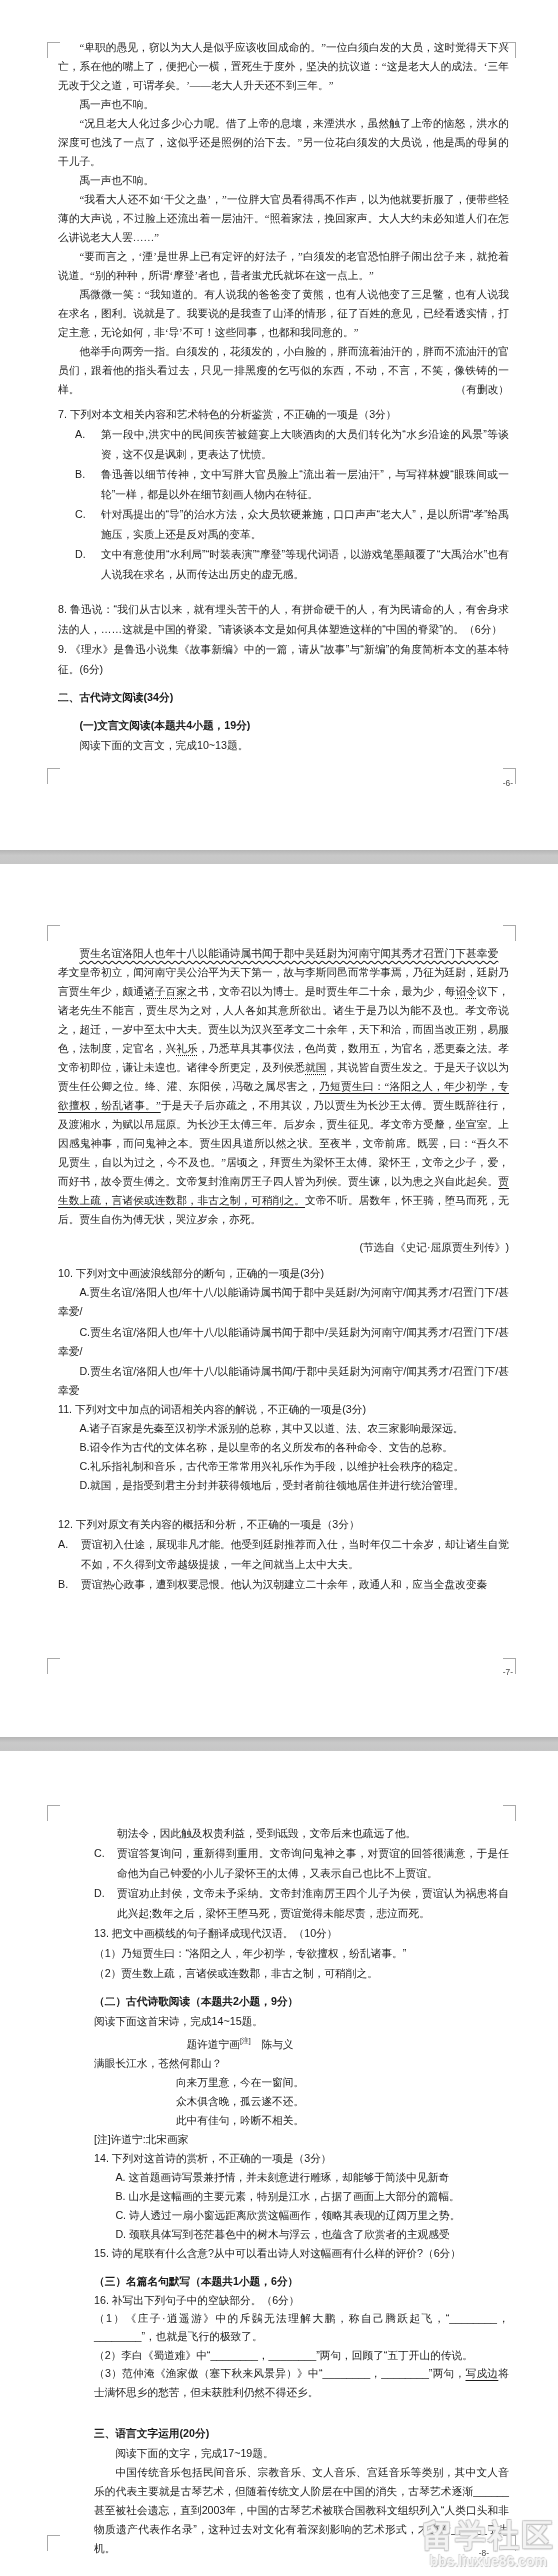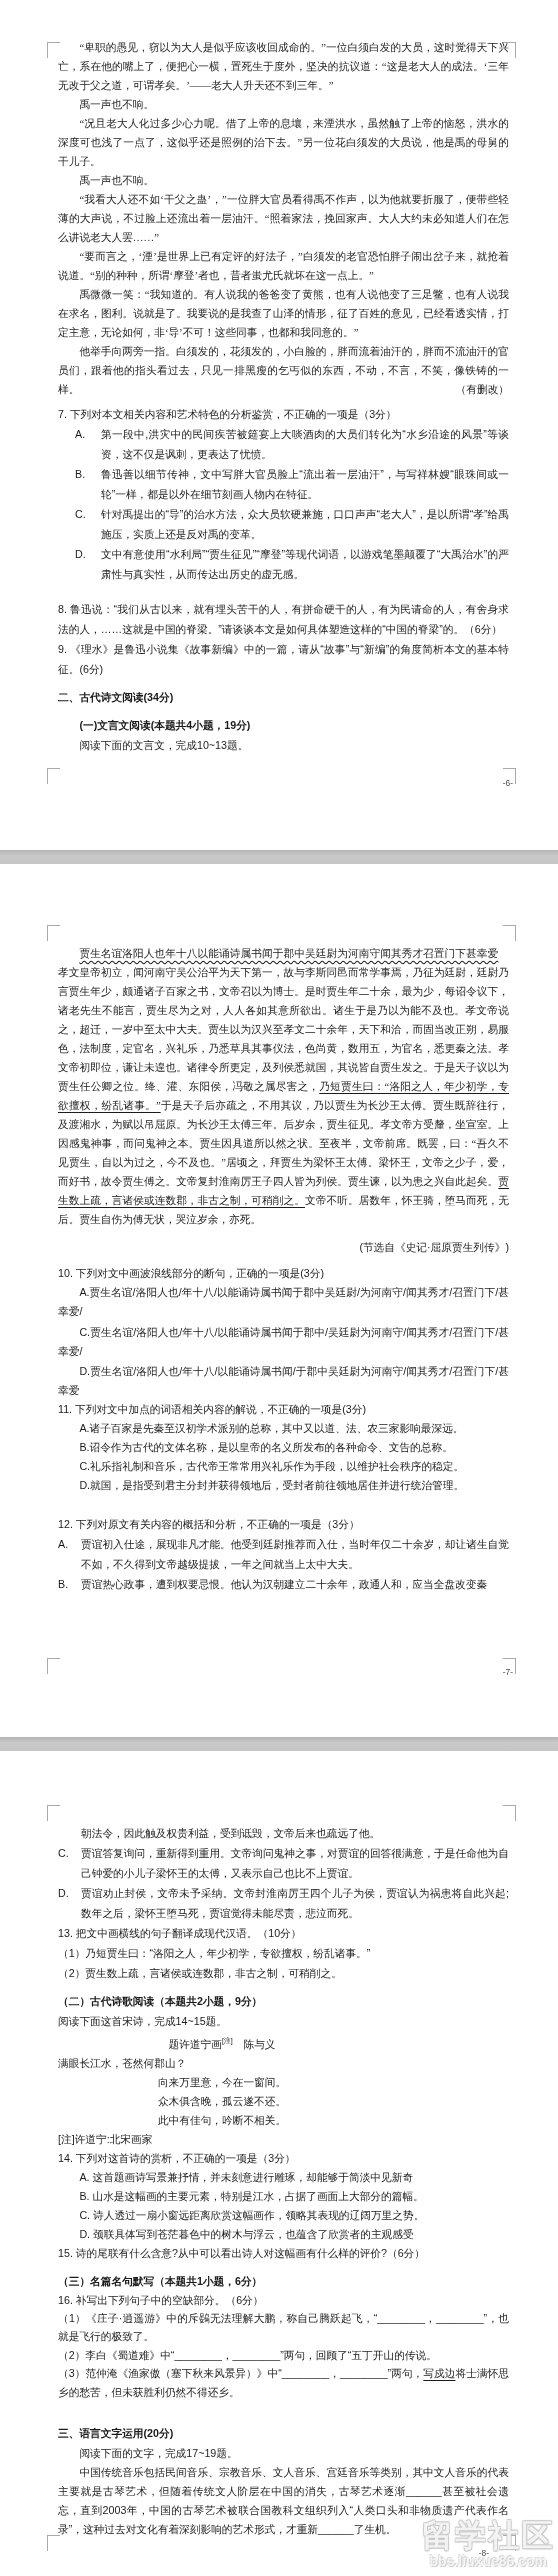--- a/index.html
+++ b/index.html
@@ -1,20 +1,20 @@
 <!DOCTYPE html>
 <html style="font-size:12.3px"><head>
 <meta charset="utf-8">
 <style>
   html,body{margin:0;padding:0;background:#fff;}
   body{width:558px;font-family:"Liberation Sans",sans-serif;color:#1b1b1b;}
   .page{position:relative;background:#fff;overflow:hidden;box-sizing:border-box;}
   .page-1{height:850px;}
   .page-2{height:873px;}
-  .page-3{height:826px;}
+  .page-3{height:826px;padding-left:36px;}
   .sep{height:14px;background:linear-gradient(180deg,#b5b5b5 0,#c9c9c9 40%,#c6c6c6 100%);}
   .content{margin:0 49px 0 58px;}
   .t{font-size:10.7px;line-height:19px;text-align:justify;}
   .kai{font-family:"Liberation Serif","DejaVu Serif",serif;}
   .hei{font-family:"Liberation Sans","DejaVu Sans",sans-serif;}
   .b{font-weight:bold;margin-top:8px;}
   .ti2{text-indent:2em;}
   .right{text-align:right;}
   .lh25{line-height:19px;}
   .lh26{line-height:20px;}
@@ -30,21 +30,21 @@
   .optrow .txt{flex:1;text-align:justify;}
   .src{margin-top:9.2px;}
   .q10{margin-top:7px;}
   .q11{margin-top:0;}
   .q12{margin-top:18.4px;}
   .sec3{margin-top:21.5px;}
   .poem-wrap{text-align:center;margin-right:123px;}
   .poem-line{font-size:10.7px;line-height:19px;}
   .wavy{text-decoration:underline;text-decoration-style:wavy;text-underline-offset:3.1px;}
   .ul{text-decoration:underline;text-underline-offset:3.1px;}
-  .dot{text-decoration-style:dotted;text-underline-offset:3.1px;}
+  .dot{text-decoration:underline;text-decoration-style:dotted;text-underline-offset:3.1px;}
   .sup{vertical-align:super;font-size:7px;}
   .pagenum{position:absolute;font-size:8.4px;color:#4a4a4a;}
   .mark{position:absolute;width:11.5px;height:14.6px;border:0 solid #a9a9a9;}
   .mark-l{left:47px;border-top-width:0.8px;border-left-width:0.8px;}
   .mark-r{left:503px;border-top-width:0.8px;border-right-width:0.8px;}
   .p1-top{top:42px;}  .p1-bot{top:768px;}
   .p2-top{top:61px;}  .p2-bot{top:794px;}
   .p3-top{top:54px;}  .p3-bot{top:784px;}
   .pad1{padding-top:38px;}
   .pad2{padding-top:80px;}
@@ -84,21 +84,21 @@
     <div class="t hei lh26 optrow opt-indent">
       <span class="lab">B.</span>
       <span class="txt">鲁迅善以细节传神，文中写胖大官员脸上“流出着一层油汗”，与写祥林嫂“眼珠间或一轮”一样，都是以外在细节刻画人物内在特征。</span>
     </div>
     <div class="t hei lh26 optrow opt-indent">
       <span class="lab">C.</span>
       <span class="txt">针对禹提出的“导”的治水方法，众大员软硬兼施，口口声声“老大人”，是以所谓“孝”给禹施压，实质上还是反对禹的变革。</span>
     </div>
     <div class="t hei lh26 optrow opt-indent">
       <span class="lab">D.</span>
-      <span class="txt">文中有意使用“水利局”“贾生征见”“摩登”等现代词语，以游戏笔墨颠覆了“大禹治水”的严肃性与真实性，从而传达出历史的虚无感。</span>
+      <span class="txt">文中有意使用“水利局”“时装表演”“摩登”等现代词语，以游戏笔墨颠覆了“大禹治水”也有人说我在求名，从而传达出历史的虚无感。</span>
     </div>
 
     <div class="t hei lh26 q8">8. 鲁迅说：“我们从古以来，就有埋头苦干的人，有拼命硬干的人，有为民请命的人，有舍身求法的人，……这就是中国的脊梁。”请谈谈本文是如何具体塑造这样的“中国的脊梁”的。（6分）</div>
     <div class="t hei lh26">9. 《理水》是鲁迅小说集《故事新编》中的一篇，请从“故事”与“新编”的角度简析本文的基本特征。(6分)</div>
     <div class="t hei lh26 b">二、古代诗文阅读(34分)</div>
     <div class="t hei lh26 b ti2">(一)文言文阅读(本题共4小题，19分)</div>
     <div class="t hei lh26 ti2">阅读下面的文言文，完成10~13题。</div>
   </div>
   <div class="pagenum" style="top:778px;right:45px;">-6-</div>
 </div>

